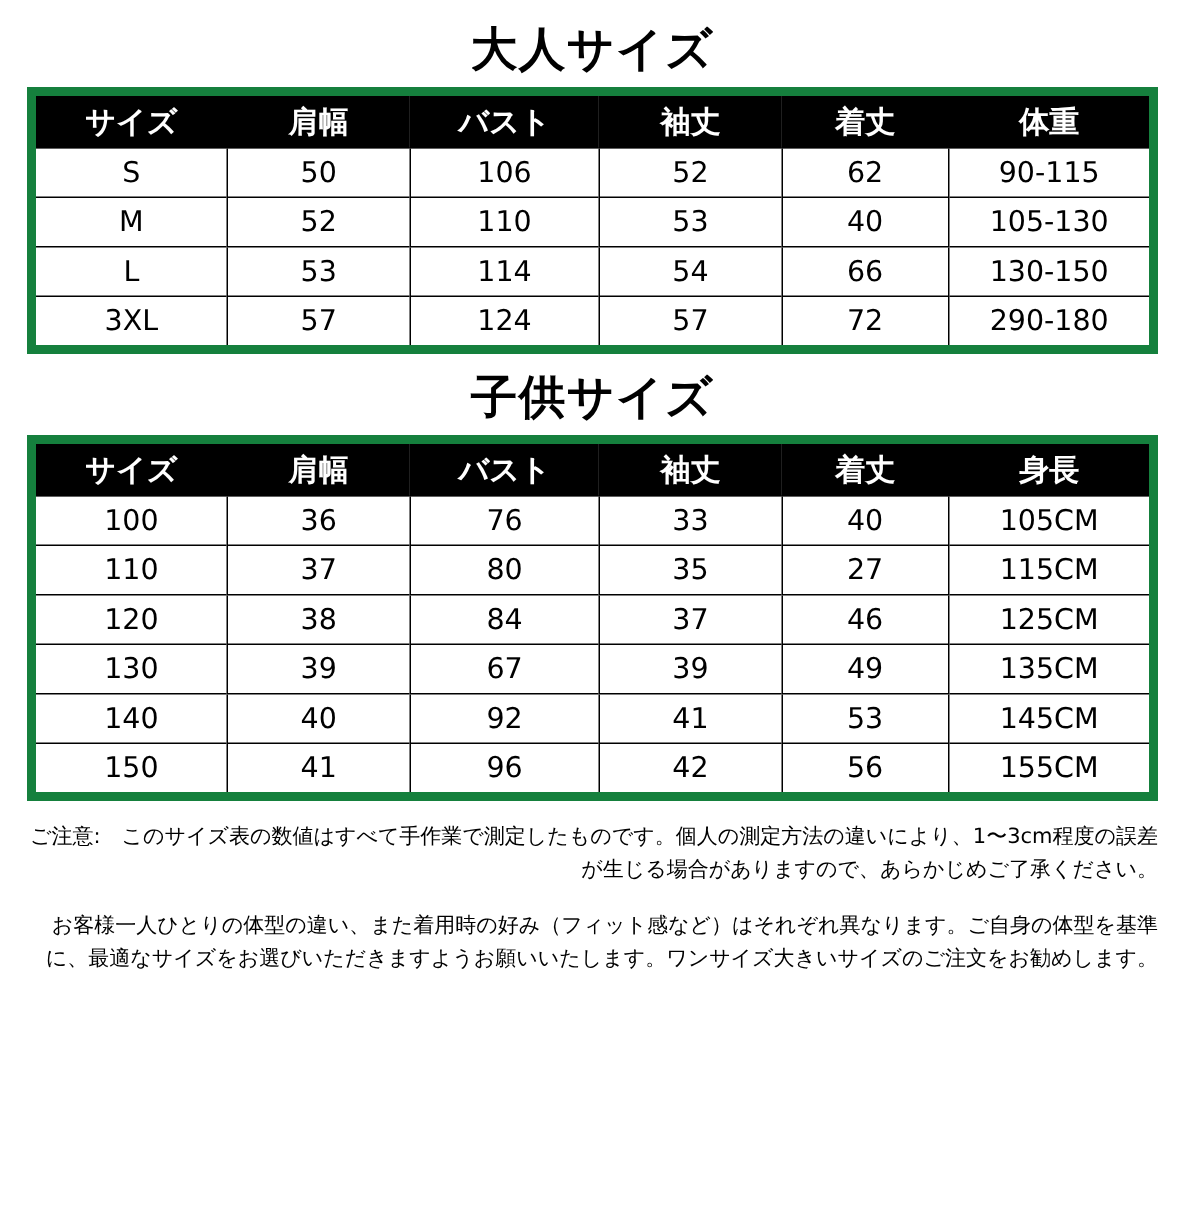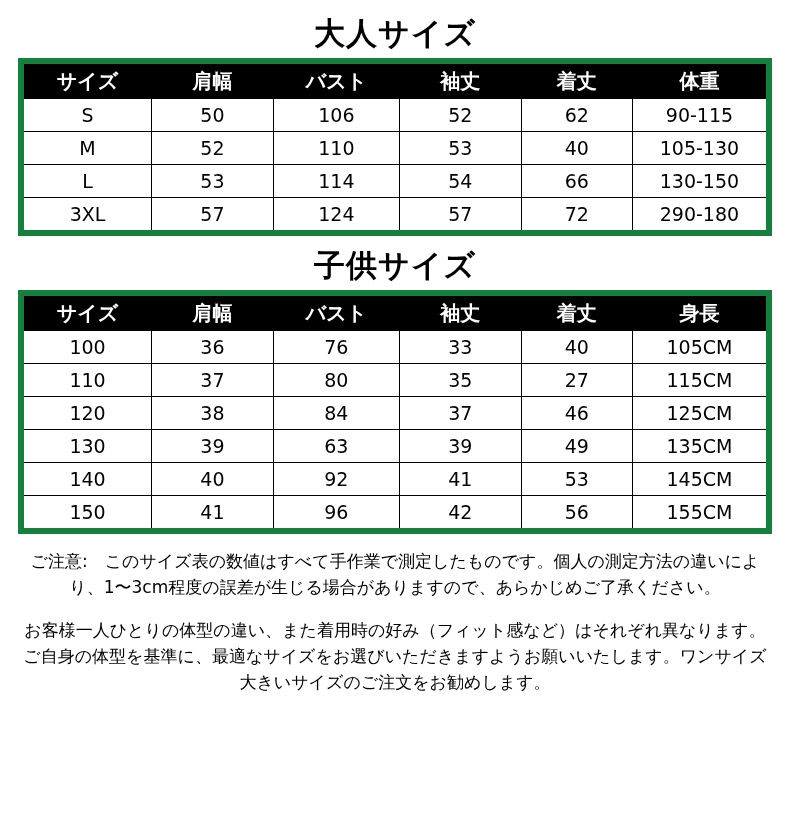--- a/index.html
+++ b/index.html
@@ -70,23 +70,23 @@
   
   col.c0 { width: 17.2%; }
   col.c1 { width: 16.4%; }
   col.c2 { width: 17.0%; }
   col.c3 { width: 16.4%; }
   col.c4 { width: 15.0%; }
   col.c5 { width: 18.0%; }
 
   .notes {
     margin: 14px 18px 0 18px;
-    font-size: 17px;
+    font-size: 14px;
     line-height: 1.55;
-    text-align: center;
+    text-align: right;
   }
   .notes p {
     margin: 0 0 16px 0;
   }
   .notes p:last-child { margin-bottom: 4px; }
 </style>
 </head>
 <body>
 
 <div class="page">
@@ -193,21 +193,21 @@
           <td>120</td>
           <td>38</td>
           <td>84</td>
           <td>37</td>
           <td>46</td>
           <td>125CM</td>
         </tr>
         <tr>
           <td>130</td>
           <td>39</td>
-          <td>63</td>
+          <td>67</td>
           <td>39</td>
           <td>49</td>
           <td>135CM</td>
         </tr>
         <tr>
           <td>140</td>
           <td>40</td>
           <td>92</td>
           <td>41</td>
           <td>53</td>

